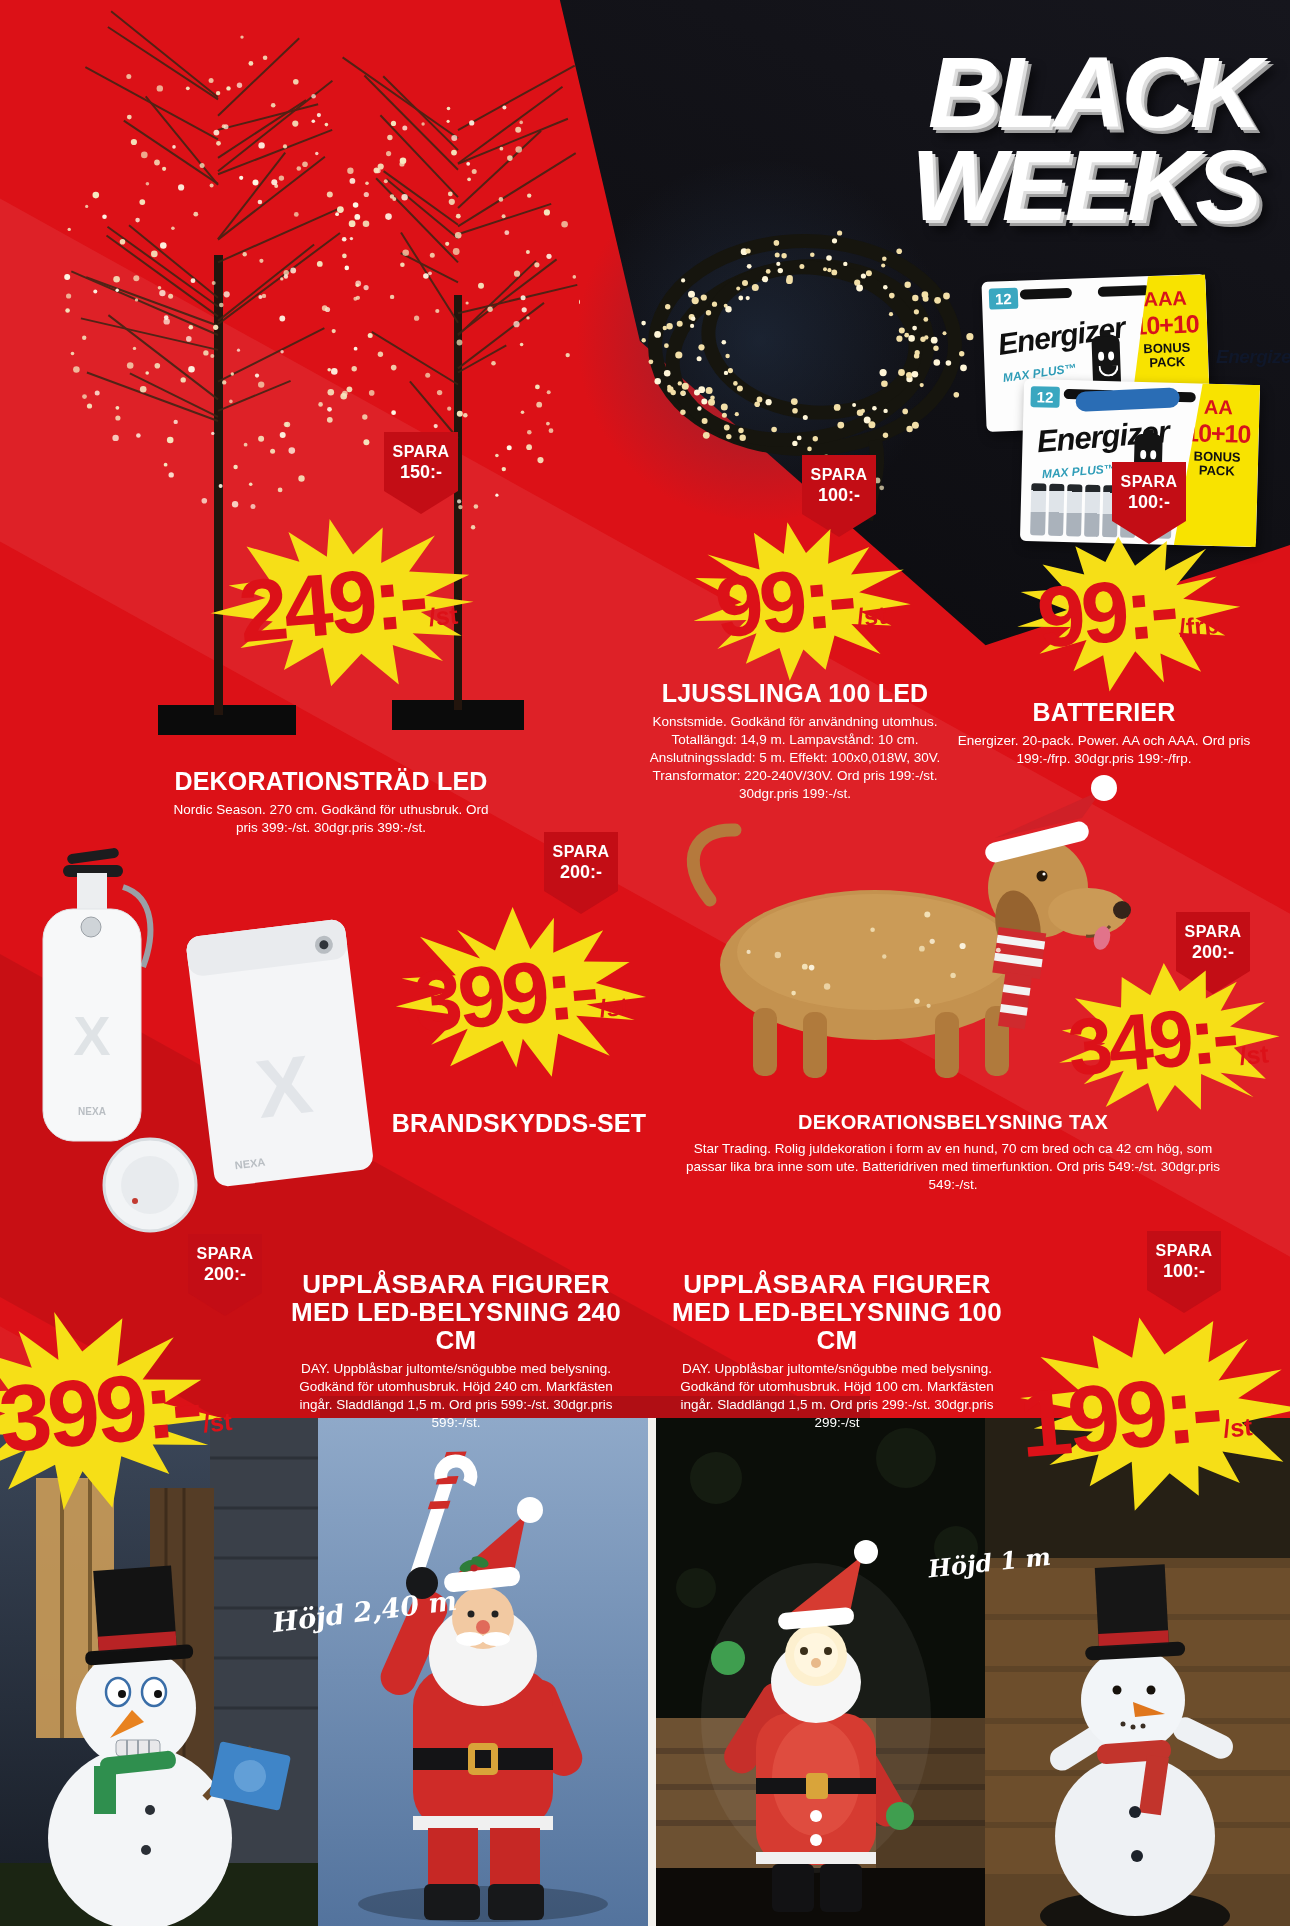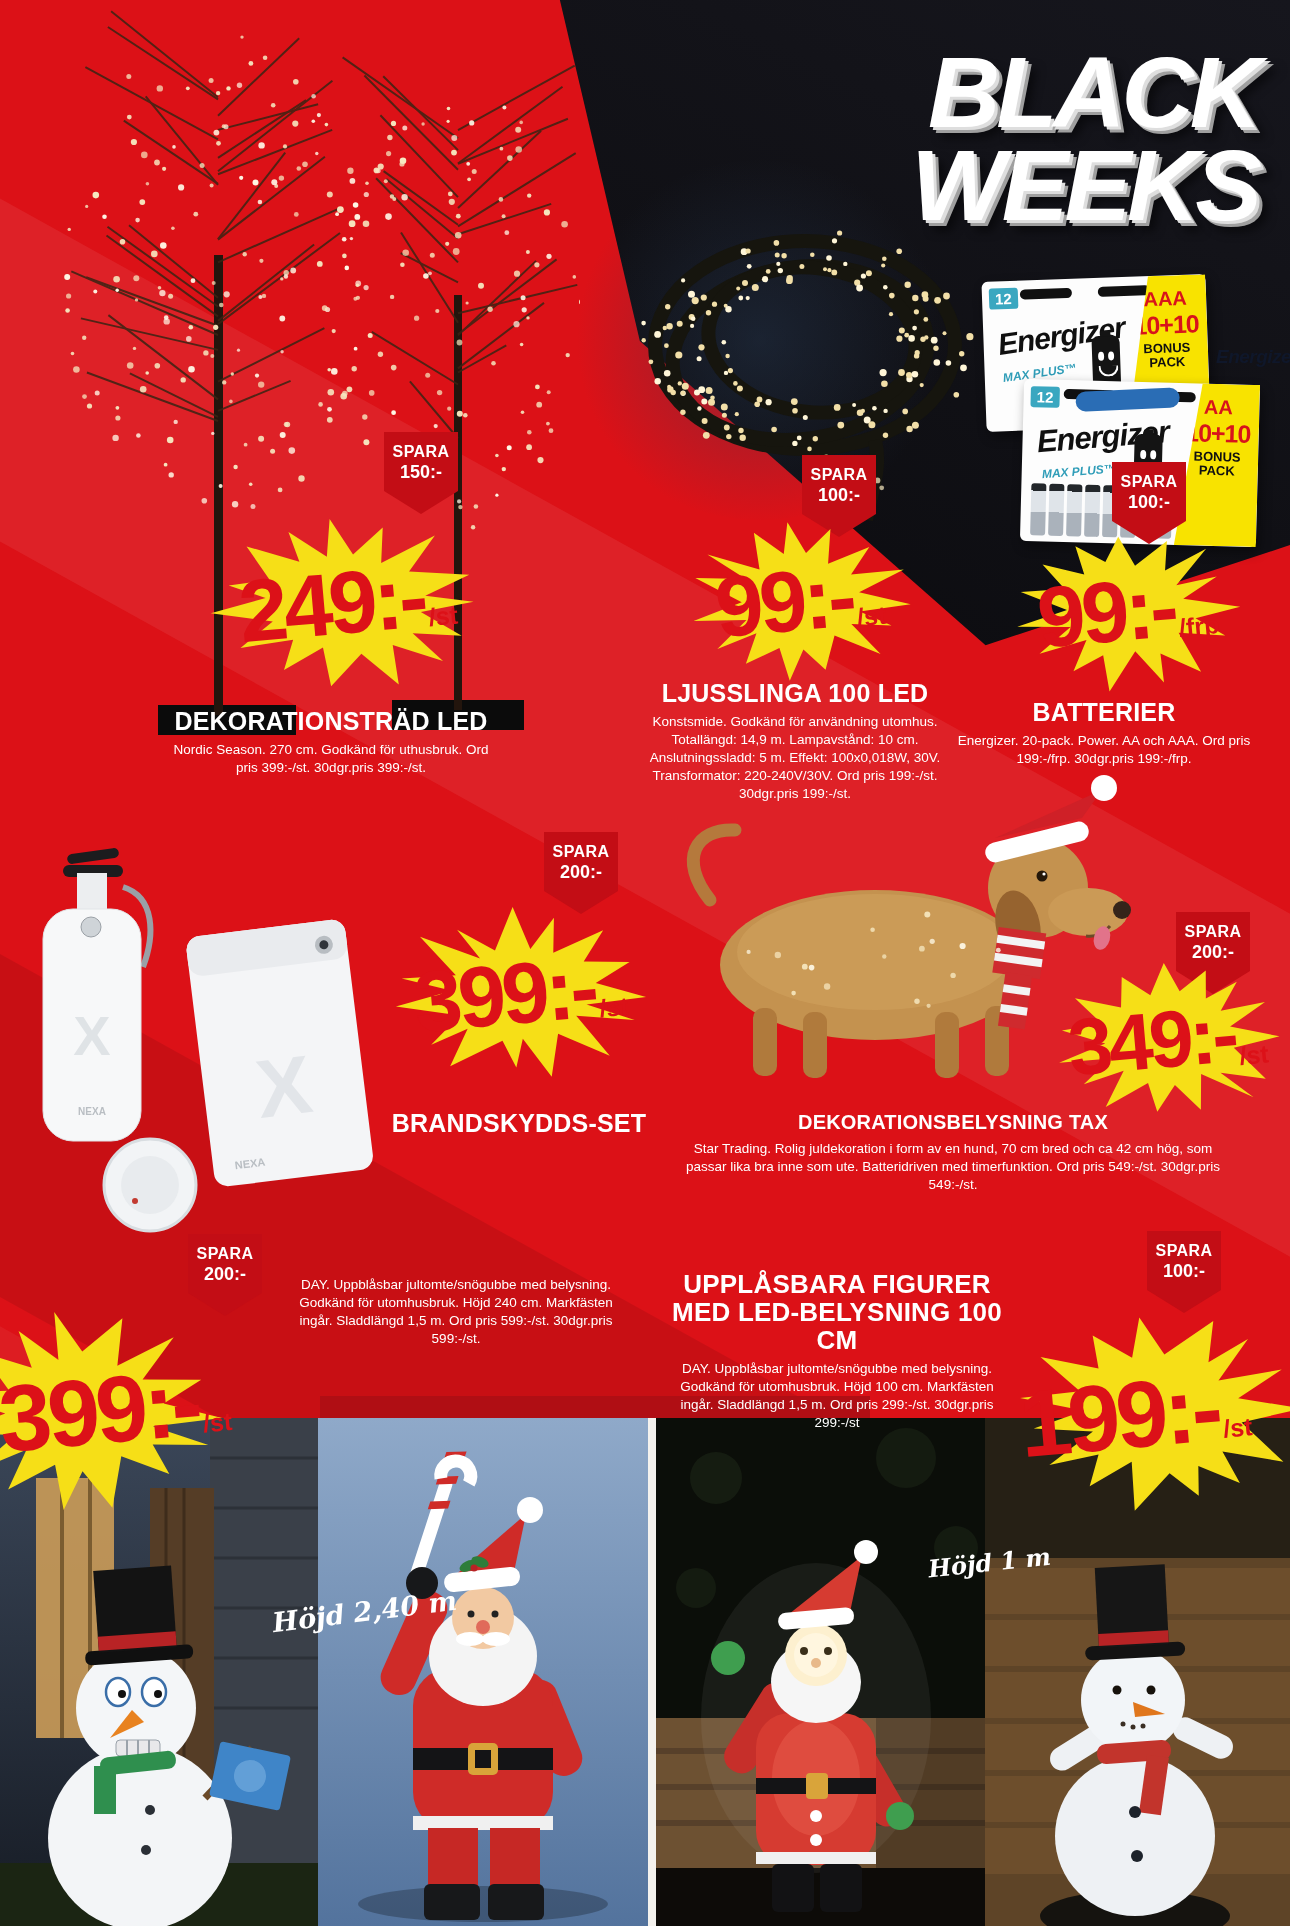--- a/index.html
+++ b/index.html
@@ -969,40 +969,41 @@
   <div class="burst" style="left:1005px;top:1295px;width:310px;height:235px;z-index:11;">
     <svg viewBox="-110 -95 220 190" preserveAspectRatio="none">
         <polygon fill="#f6df17" points="100.6,-3.3 57.9,8.1 87.6,39.8 44.3,31.6 56.7,56.9 27.2,43.3 27.5,67.4 6.8,49.1 -17.9,79.5 -20.1,39.8 -49.9,59.7 -43.6,34.0 -78.5,42.4 -47.6,15.3 -89.6,13.0 -53.8,-1.5 -99.3,-11.7 -56.8,-17.1 -84.8,-44.8 -43.6,-35.5 -47.8,-62.3 -19.8,-44.2 -14.7,-76.9 3.1,-46.9 37.8,-74.0 34.4,-40.7 62.4,-59.5 41.5,-25.9 86.4,-34.8 55.5,-11.5"></polygon>
       </svg>
     <div class="ptxt" style="font-size:94px;padding-right:50px;">
       <span>199:-</span>
         <span class="unit">/st</span>
     </div>
   </div>
 
-  <div class="pinfo" style="left:150px;top:708px;width:362px;">
+  <div class="pinfo" style="left:150px;top:768px;width:362px;">
     <h2>DEKORATIONSTRÄD LED</h2>
     <p style="max-width:330px;">Nordic Season. 270 cm. Godkänd för uthusbruk. Ord pris 399:-/st. 30dgr.pris 399:-/st.</p>
   </div>
   <div class="pinfo" style="left:628px;top:680px;width:334px;">
     <h2>LJUSSLINGA 100 LED</h2>
     <p style="max-width:330px;">Konstsmide. Godkänd för användning utomhus. Totallängd: 14,9 m. Lampavstånd: 10 cm. Anslutningssladd: 5 m. Effekt: 100x0,018W, 30V. Transformator: 220-240V/30V. Ord pris 199:-/st. 30dgr.pris 199:-/st.</p>
   </div>
   <div class="pinfo" style="left:945px;top:680px;width:318px;margin-top:19px;">
     <h2>BATTERIER</h2>
     <p style="max-width:300px;">Energizer. 20-pack. Power. AA och AAA. Ord pris 199:-/frp. 30dgr.pris 199:-/frp.</p>
   </div>
   <div class="pinfo" style="left:328px;top:1110px;width:382px;">
     <h2>BRANDSKYDDS-SET</h2>
   </div>
   <div class="pinfo" style="left:670px;top:1112px;width:566px;">
     <h2 style="font-size:20px;">DEKORATIONSBELYSNING TAX</h2>
     <p style="max-width:540px;">Star Trading. Rolig juldekoration i form av en hund, 70 cm bred och ca 42 cm hög, som passar lika bra inne som ute. Batteridriven med timerfunktion. Ord pris 549:-/st. 30dgr.pris 549:-/st.</p>
   </div>
   <div class="pinfo" style="left:275px;top:1270px;width:362px;">
+    <h2 style="font-size:26px;">UPPLÅSBARA FIGURER MED LED-BELYSNING 240 CM</h2>
     <p style="max-width:346px;">DAY. Uppblåsbar jultomte/snögubbe med belysning. Godkänd för utomhusbruk. Höjd 240 cm. Markfästen ingår. Sladdlängd 1,5 m. Ord pris 599:-/st. 30dgr.pris 599:-/st.</p>
   </div>
   <div class="pinfo" style="left:656px;top:1270px;width:362px;">
     <h2 style="font-size:26px;">UPPLÅSBARA FIGURER MED LED-BELYSNING 100 CM</h2>
     <p style="max-width:346px;">DAY. Uppblåsbar jultomte/snögubbe med belysning. Godkänd för utomhusbruk. Höjd 100 cm. Markfästen ingår. Sladdlängd 1,5 m. Ord pris 299:-/st. 30dgr.pris 299:-/st</p>
   </div>
 
 </div>
 
 </body></html>

